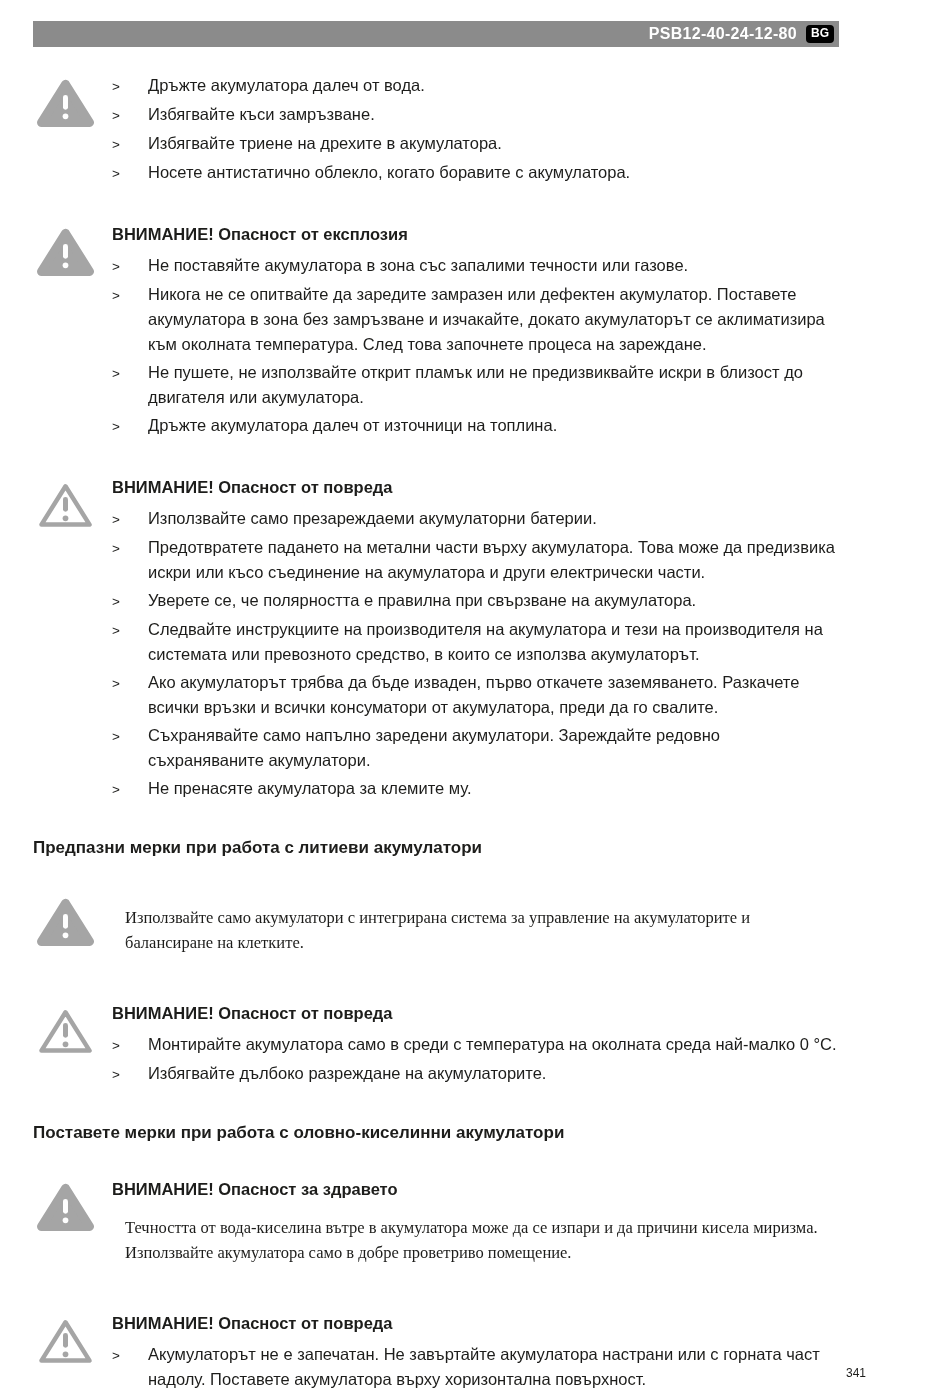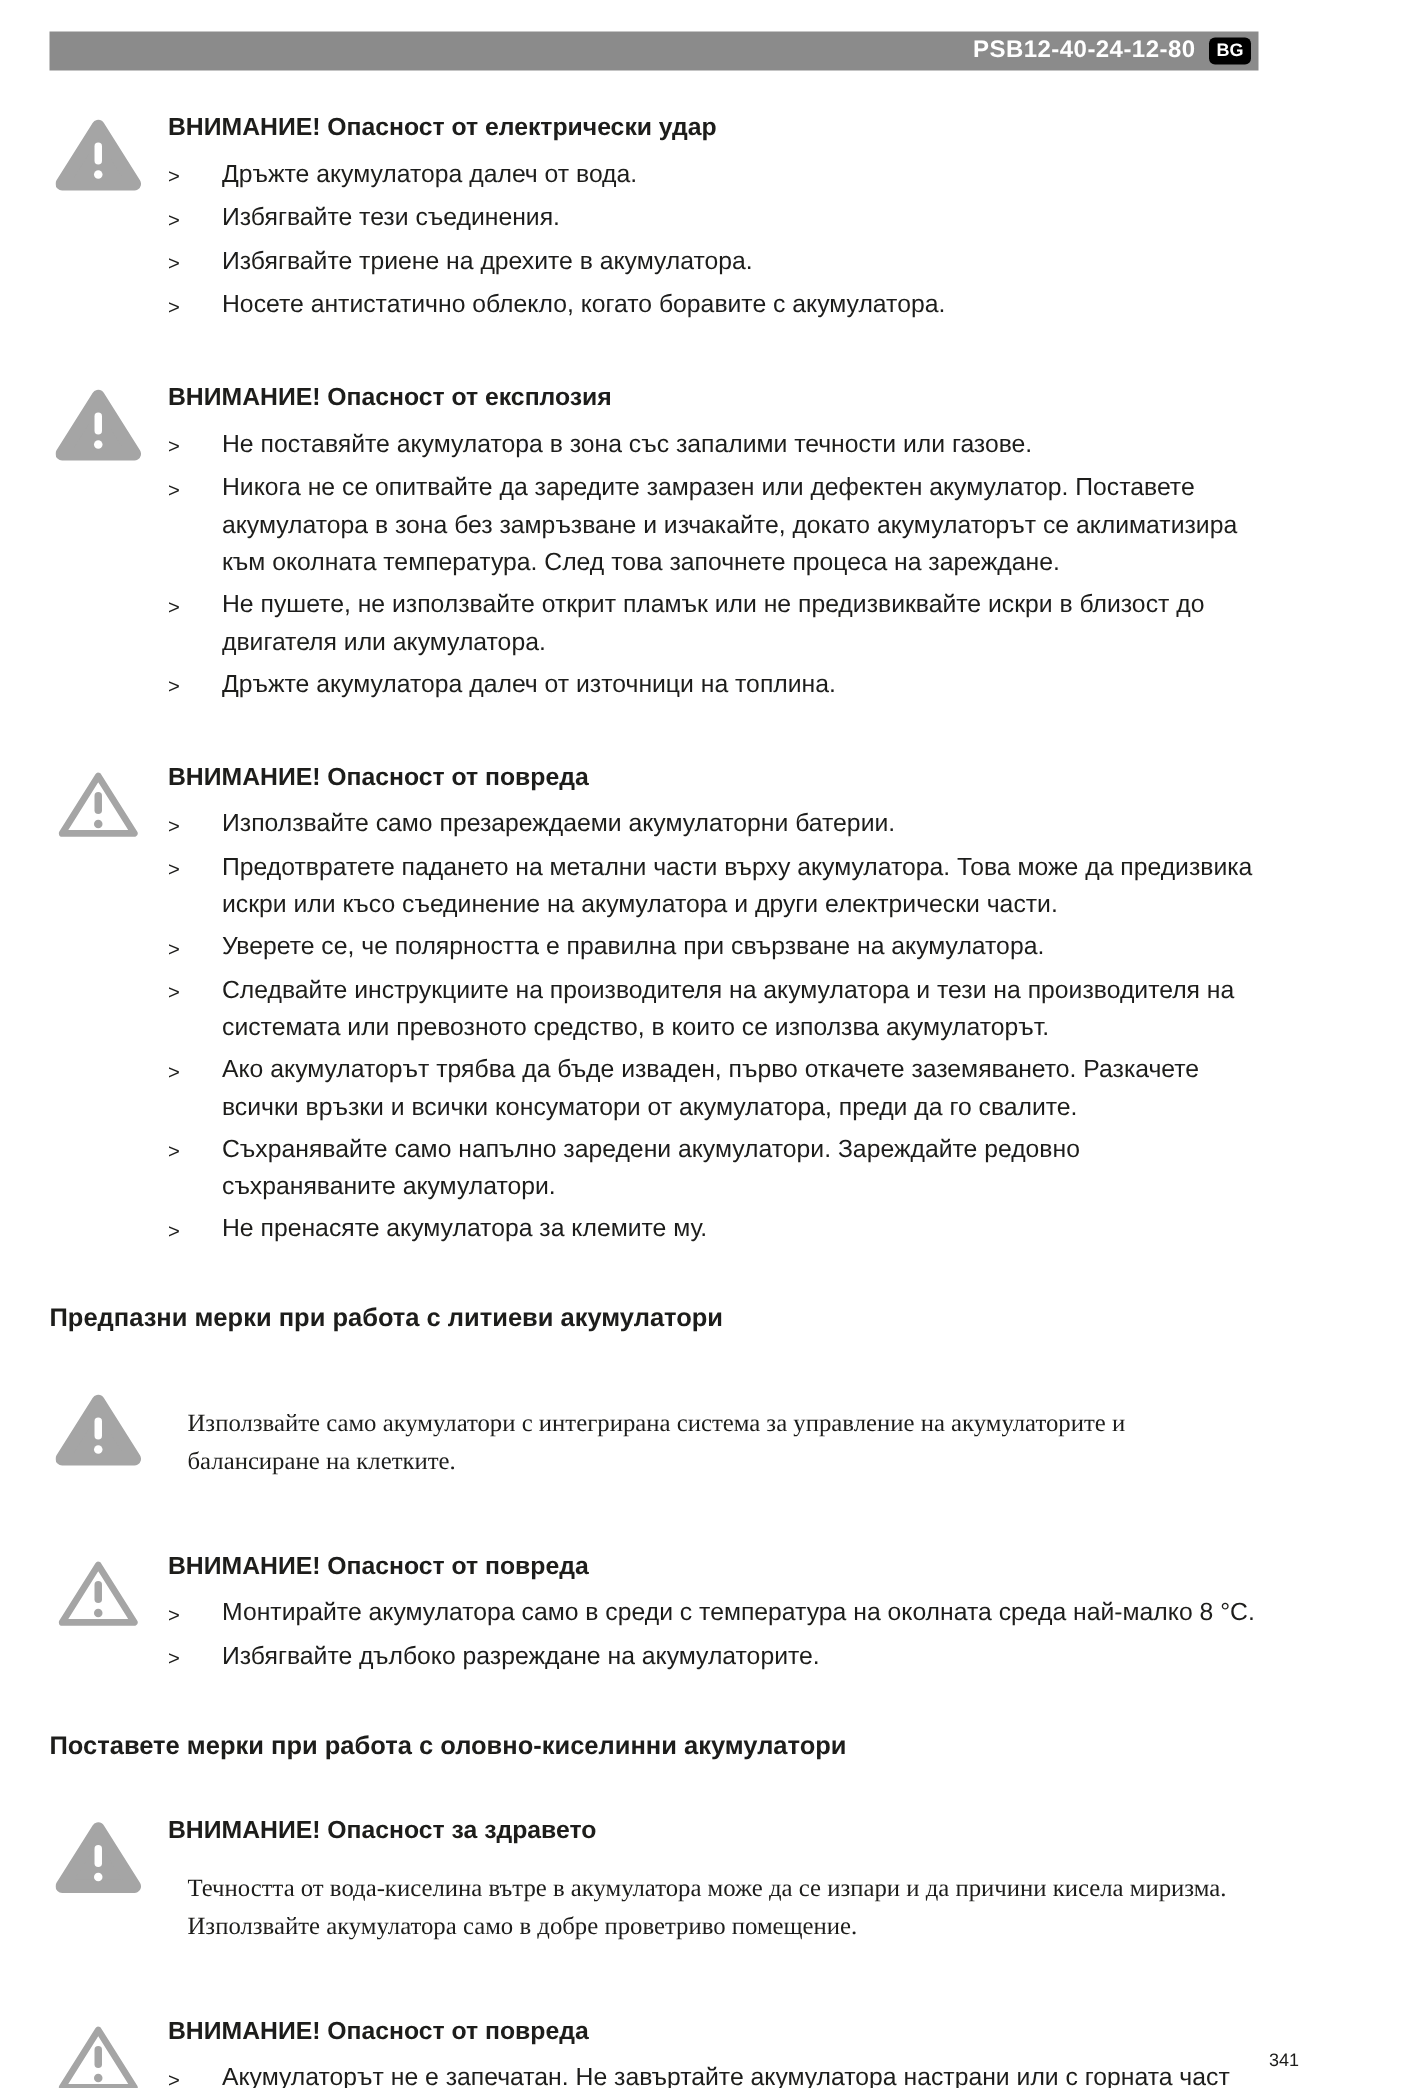--- a/index.html
+++ b/index.html
@@ -88,28 +88,27 @@
 
     <div class="warning">
       <div class="icon-col">
         <svg class="tri filled" viewBox="0 0 64 56">
           <path class="tri-body" d="M32 7 L59 50 L5 50 Z"></path>
           <rect class="excl-bar" x="29.2" y="19" width="5.6" height="16.5" rx="2.8"></rect>
           <circle class="excl-dot" cx="32" cy="43" r="3.2"></circle>
         </svg>
       </div>
       <div class="text-col">
-        <div class="w-title">ВНИМАНИЕ! Опасност от електрически удар</div>
         <div class="bullet">
           <span class="marker">&gt;</span>
           <span class="bullet-text">Дръжте акумулатора далеч от вода.</span>
         </div>
         <div class="bullet">
           <span class="marker">&gt;</span>
-          <span class="bullet-text">Избягвайте тези съединения.</span>
+          <span class="bullet-text">Избягвайте къси замръзване.</span>
         </div>
         <div class="bullet">
           <span class="marker">&gt;</span>
           <span class="bullet-text">Избягвайте триене на дрехите в акумулатора.</span>
         </div>
         <div class="bullet">
           <span class="marker">&gt;</span>
           <span class="bullet-text">Носете антистатично облекло, когато боравите с акумулатора.</span>
         </div>
       </div>
@@ -205,21 +204,21 @@
         <svg class="tri outline" viewBox="0 0 64 56">
           <path class="tri-body" d="M32 7 L59 50 L5 50 Z"></path>
           <rect class="excl-bar" x="29.2" y="19" width="5.6" height="16.5" rx="2.8"></rect>
           <circle class="excl-dot" cx="32" cy="43" r="3.2"></circle>
         </svg>
       </div>
       <div class="text-col">
         <div class="w-title">ВНИМАНИЕ! Опасност от повреда</div>
         <div class="bullet">
           <span class="marker">&gt;</span>
-          <span class="bullet-text">Монтирайте акумулатора само в среди с температура на околната среда най-малко 8 °C.</span>
+          <span class="bullet-text">Монтирайте акумулатора само в среди с температура на околната среда най-малко 0 °C.</span>
         </div>
         <div class="bullet">
           <span class="marker">&gt;</span>
           <span class="bullet-text">Избягвайте дълбоко разреждане на акумулаторите.</span>
         </div>
       </div>
     </div>
 
     <h2 class="section-heading">Поставете мерки при работа с оловно-киселинни акумулатори</h2>
 

